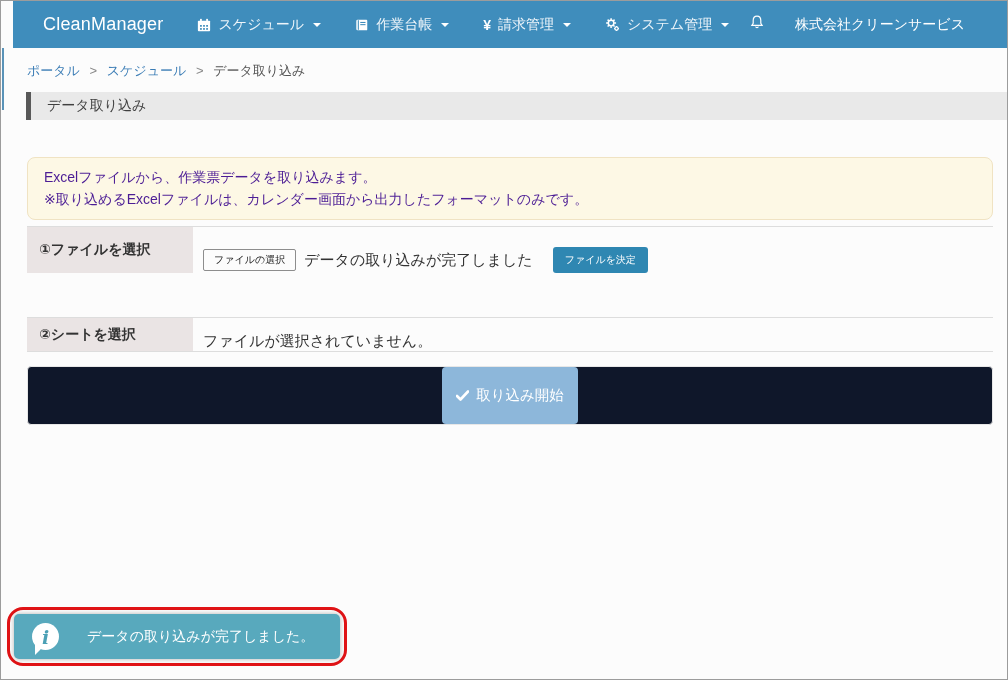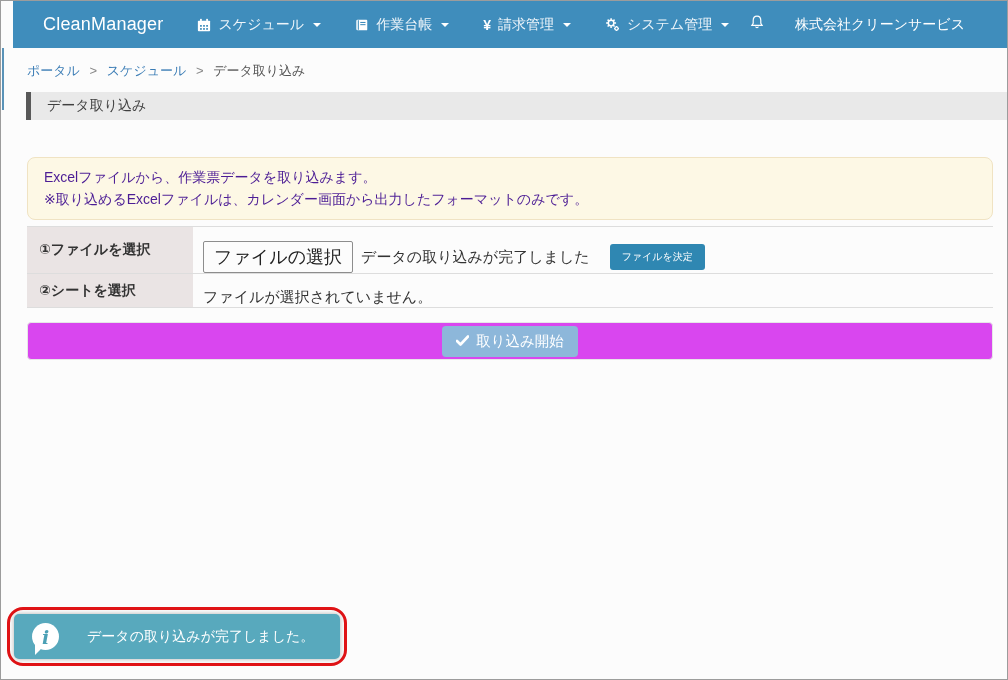--- a/index.html
+++ b/index.html
@@ -49,42 +49,42 @@
   
   .notice {
     margin:37px 14px 0 14px; background:#fdf8e5; border:1px solid #f0e3c3;
     border-radius:8px; padding:9px 16px; font-size:14px; line-height:21.5px; color:#4c1d95;
   }
 
   
   .form-table { margin:6px 14px 0 14px; border-bottom:1px solid #ddd; }
   .form-row { display:flex; align-items:flex-end; border-top:1px solid #ddd; }
   .form-row.row1 { height:47px; }
-  .form-row.row2 { height:34px; }
+  .form-row.row2 { height:34px;margin-top:44px; }
   .form-label {
     width:166px; align-self:stretch; background:#eae4e4; display:flex; align-items:center;
     padding-left:12px; font-size:14px; font-weight:bold; color:#333;
   }
   .form-content { display:flex; align-items:center; padding-left:10px; flex:1; }
   .file-button {
     background:#fcfcfc; border:1px solid #8d8d8d; border-radius:2px;
-    font-size:18px; color:#222; padding:3px 10px; cursor:pointer;
+    font-size:10px; color:#222; padding:3px 10px; cursor:pointer;
     font-family:Liberation Serif, serif;
   }
   .file-status { font-size:15px; color:#333; margin-left:8px; }
   .decide-button {
     margin-left:20px; background:#2f87b2; color:#fff; border:none; border-radius:3px;
     font-size:10px; padding:6px 12px; cursor:pointer; font-family:inherit;
   }
   .sheet-hint { font-size:15px; color:#333; }
 
   
   .submit-panel {
-    margin:14px; height:38px; background:#d946ef; border:1px solid #e7e7e7;
-    border-radius:4px; display:flex; align-items:center; justify-content:center;
+    margin:14px; height:59px; background:#0f172a; border:1px solid #e7e7e7;
+    border-radius:4px; display:flex; justify-content:center;
   }
   .submit-button {
     background:#8db7da; color:#fff; border:none; border-radius:4px;
     font-size:14.5px; padding:6px 14px; display:flex; align-items:center; gap:7px;
     cursor:pointer; font-family:inherit;
   }
 
   
   .annotation {
     position:absolute; left:6px; top:606px; padding:4px;

